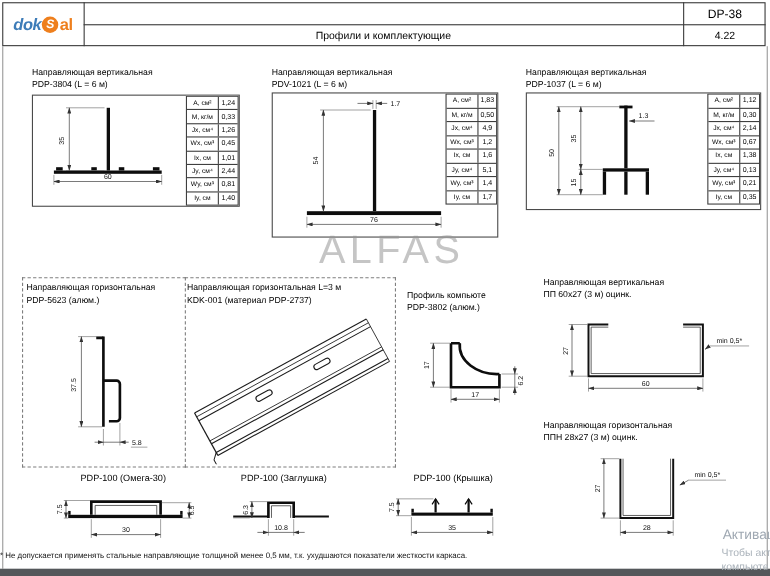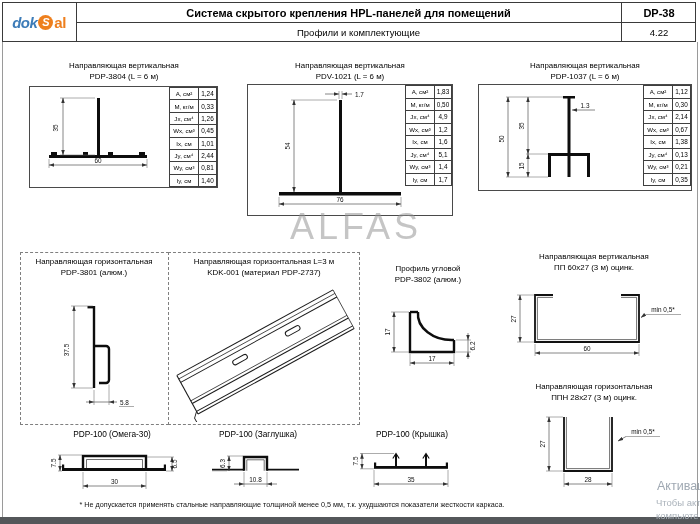--- a/index.html
+++ b/index.html
@@ -6,35 +6,35 @@
   #page{position:relative;width:700px;height:524px;background:#fff;overflow:hidden;
         font-family:"Liberation Sans","DejaVu Sans",sans-serif;color:#000}
   #page *{box-sizing:border-box}
   
   .hdr-frame{position:absolute;left:2px;top:2px;width:694px;height:40px;border:1px solid #3a3a3a}
   .vline{position:absolute;width:1px;background:#3a3a3a}
   .hline{position:absolute;height:1px;background:#3a3a3a}
   .hcell{position:absolute;display:flex;align-items:center;justify-content:center}
   .htitle{font-weight:bold;font-size:11px}
   .hsub{font-size:9.5px}
-  .hcode{font-weight:bold;font-size:11px}
+  .hcode{font-weight:normal;font-size:11px}
   .hpage{font-size:9.5px}
   .ldok{color:#3d7cb8;font-style:italic;font-weight:bold;font-size:15px;letter-spacing:-.5px}
   .lS{display:inline-flex;width:15px;height:15px;border-radius:50%;background:#ee7f1d;color:#fff;
       align-items:center;justify-content:center;font-weight:bold;font-size:11px;font-style:italic;margin:0 1px}
   .lal{color:#ee7f1d;font-weight:bold;font-size:15px;letter-spacing:-.5px}
   .sideline{position:absolute;width:1px;background:#9a9a9a}
   .botbar{position:absolute;left:0;top:517px;width:700px;height:7px;background:#54575a}
   
   .pbox{position:absolute;border:1px solid #4a4a4a;background:transparent}
   .dashed{position:absolute;border:1px dashed #7f7f7f}
-  .tt{position:absolute;text-align:center}
+  .tt{position:absolute;text-align:left}
   .tt div{font-size:7.9px;line-height:10.8px}
   .bt{position:absolute;text-align:center;font-size:8.3px}
-  .footnote{position:absolute;left:0;top:500px;width:584px;text-align:center;font-size:7.2px;color:#111}
+  .footnote{position:absolute;left:0;top:500px;width:584px;font-size:7.2px;color:#111}
   
   .stable{position:absolute;display:flex;flex-direction:column;border:1px solid #3f3f3f;background:#fff}
   .srow{flex:1;display:flex;border-top:1px solid #3f3f3f;min-height:0}
   .srow:first-child{border-top:none}
   .sp{width:29px;border-right:1px solid #3f3f3f;display:flex;align-items:center;justify-content:center;font-size:6.1px;white-space:nowrap}
   .sv{flex:1;display:flex;align-items:center;justify-content:center;font-size:6.4px}
   
   svg.dwg{position:absolute;overflow:hidden}
   .pf{fill:#0d0d0d}
   .p2{stroke:#0d0d0d;stroke-width:2.4;fill:none;stroke-linecap:butt}
@@ -73,23 +73,22 @@
   <div class="hdr-frame"></div>
   <div class="vline" style="left:76px;top:2px;height:40px"></div>
   <div class="vline" style="left:621px;top:2px;height:40px"></div>
   <div class="hline" style="left:76px;top:22px;width:620px"></div>
 
   <div class="hcell" style="left:3px;top:3px;width:72px;height:38px">
     <span class="ldok">dok</span>
       <span class="lS">S</span>
       <span class="lal">al</span>
   </div>
-  <div class="hcell htitle" style="left:77px;top:3px;width:543px;height:19px">Система скрытого крепления HPL-панелей для помещений</div>
   <div class="hcell hcode" style="left:622px;top:3px;width:74px;height:19px">DP-38</div>
-  <div class="hcell hsub" style="left:87px;top:23px;width:543px;height:18px">Профили и комплектующие</div>
+  <div class="hcell hsub" style="left:77px;top:23px;width:543px;height:18px">Профили и комплектующие</div>
   <div class="hcell hpage" style="left:622px;top:23px;width:74px;height:18px">4.22</div>
 
   <div class="sideline" style="left:2px;top:42px;height:475px"></div>
   <div class="sideline" style="left:697px;top:42px;height:475px"></div>
 
   <div class="tt" style="left:29px;top:61px;width:190px">
     <div>Направляющая вертикальная</div>
     <div>PDP-3804 (L = 6 м)</div>
   </div>
   <div class="pbox" style="left:29px;top:86px;width:189px;height:102px"></div>
@@ -248,21 +247,21 @@
         <span class="sp">Iy, см</span>
         <span class="sv">0,35</span>
       </div>
   </div>
 
   <div class="dashed" style="left:20px;top:252px;width:149px;height:173px"></div>
   <div class="dashed" style="left:168px;top:252px;width:192px;height:173px;border-left:none"></div>
 
   <div class="tt" style="left:24px;top:257px;width:140px">
     <div>Направляющая горизонтальная</div>
-    <div>PDP-3801 (алюм.)</div>
+    <div>PDP-5623 (алюм.)</div>
   </div>
   <svg class="dwg" style="left:34px;top:296px" width="128" height="122" viewBox="0 0 128 122">
     <path class="p2" d="M60 10 V92"></path>
     <path class="p2" d="M60 11.2 H53.5"></path>
     <path class="p2" d="M60 50 H72 a3 3 0 0 1 3 3 v31 a3 3 0 0 1 -3 3 h-7"></path>
     <path class="e" d="M58.8 10 H37 M58.8 92 H37 M60 94 V109 M75 88.5 V109"></path>
     <line class="d" x1="40" y1="10" x2="40" y2="92" marker-start="url(#as)" marker-end="url(#ae)"></line>
     <text class="t" transform="rotate(-90 35 54)" x="35" y="54" text-anchor="middle">37.5</text>
     <path class="d" d="M60 106 H75"></path>
     <line class="d" x1="52" y1="106" x2="60" y2="106" marker-end="url(#ae)"></line>
@@ -286,21 +285,21 @@
       <path d="M0 -44 H178" stroke-width="1"></path>
       <path d="M0 0 V-44" stroke-width="1.1"></path>
       <path d="M178 0 V-44" stroke-width=".7"></path>
       <path d="M0 -3 l-5 5 v6 l5 4" stroke-width=".9"></path>
       <rect x="55" y="-30" width="16" height="5" rx="2.5" stroke-width="1"></rect>
       <rect x="115" y="-30" width="16" height="5" rx="2.5" stroke-width="1"></rect>
     </g>
   </svg>
 
   <div class="tt" style="left:370px;top:264px;width:116px">
-    <div>Профиль угловой</div>
+    <div>Профиль компьюте</div>
     <div>PDP-3802 (алюм.)</div>
   </div>
   <svg class="dwg" style="left:378px;top:292px" width="102" height="80" viewBox="0 0 102 80">
     <path class="p2" d="M32 20 V60 H76 V48"></path>
     <path class="p2" d="M32 20 H40"></path>
     <path class="p2" d="M40 20 A34 26 0 0 0 76 48"></path>
     <path class="e" d="M31 20 H13 M31 60 H13 M32 62 V74 M76 62 V74 M78 48 H93 M78 60 H93"></path>
     <line class="d" x1="16" y1="20" x2="16" y2="60" marker-start="url(#as)" marker-end="url(#ae)"></line>
     <text class="t" transform="rotate(-90 12 40)" x="12" y="40" text-anchor="middle">17</text>
     <line class="d" x1="32" y1="71" x2="76" y2="71" marker-start="url(#as)" marker-end="url(#ae)"></line>

